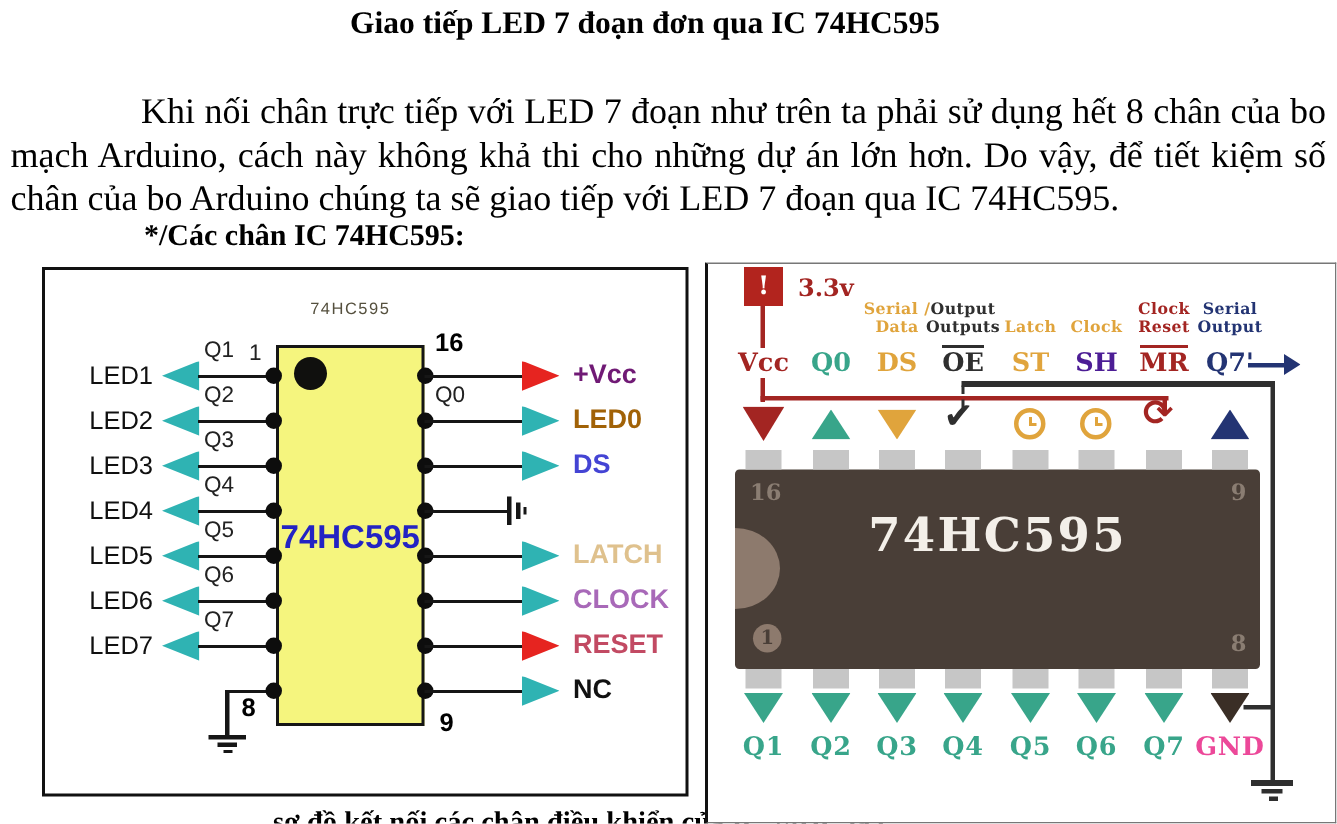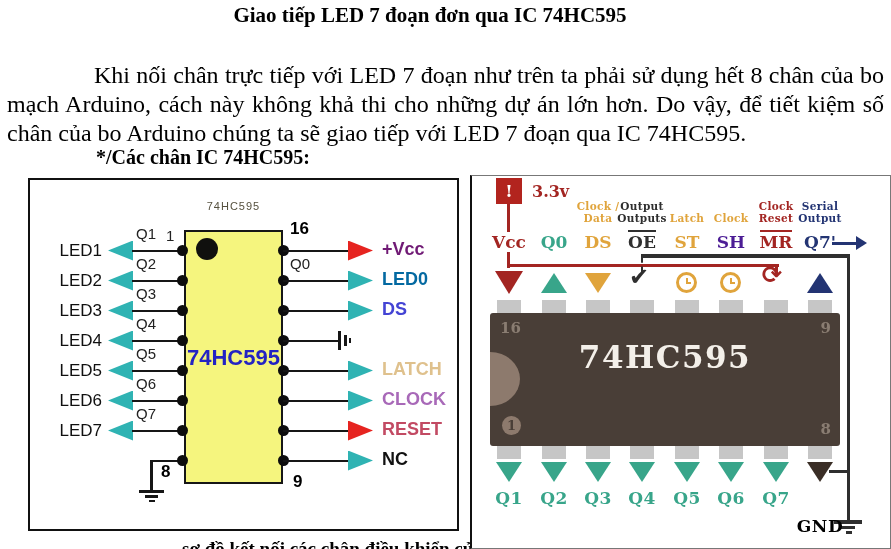--- a/index.html
+++ b/index.html
@@ -79,21 +79,21 @@
     </div>
     <div style="position: absolute; left: 0px; top: 89px; width: 100%; height: 24px;">
       <div class="lled">LED2</div>
       <div class="tri tri-left" style="left: 78px; background: rgb(47, 179, 179);"></div>
       <div class="wire" style="left: 102px; width: 46px;"></div>
       <div class="lq">Q2</div>
       <div class="dot" style="left: 147px;"></div>
       <div class="dot" style="left: 248px;"></div>
       <div class="wire" style="left: 253px; width: 65px;"></div>
       <div class="tri tri-right" style="left: 318px; background: rgb(47, 179, 179);"></div>
-      <div class="rlab" style="color: #0369a1;">LED0</div>
+      <div class="rlab" style="color: #a16207;">LED0</div>
       <div style="position: absolute; left: 260px; top: -14px; font: 15px &quot;Liberation Sans&quot;, sans-serif; color: rgb(34, 34, 34);">Q0</div>
     </div>
     <div style="position: absolute; left: 0px; top: 119px; width: 100%; height: 24px;">
       <div class="lled">LED3</div>
       <div class="tri tri-left" style="left: 78px; background: rgb(47, 179, 179);"></div>
       <div class="wire" style="left: 102px; width: 46px;"></div>
       <div class="lq">Q3</div>
       <div class="dot" style="left: 147px;"></div>
       <div class="dot" style="left: 248px;"></div>
       <div class="wire" style="left: 253px; width: 65px;"></div>
@@ -192,21 +192,21 @@
     <div class="stub" style="left: 25px; top: 124px;"></div>
     <div class="stub" style="left: 25px; top: 270px;"></div>
     <div class="rtri tri-down" style="left: 24px; top: 286px; background: rgb(56, 165, 138);"></div>
     <div class="rbot" style="left: 5px; color: rgb(56, 165, 138);">Q1</div>
     <div class="rpin" style="left: 50px; color: rgb(56, 165, 138);">Q0</div>
     <div class="rtri tri-up" style="left: 69px; top: 97px; background: rgb(56, 165, 138);"></div>
     <div class="stub" style="left: 70px; top: 124px;"></div>
     <div class="stub" style="left: 70px; top: 270px;"></div>
     <div class="rtri tri-down" style="left: 69px; top: 286px; background: rgb(56, 165, 138);"></div>
     <div class="rbot" style="left: 50px; color: rgb(56, 165, 138);">Q2</div>
-    <div class="rhead" style="left: 94px; top: 24px; color: rgb(224, 164, 60);">Clock /</div>
+    <div class="rhead" style="left: 94px; top: 24px; color: rgb(224, 164, 60);">Serial /</div>
     <div class="rhead" style="left: 94px; top: 36px; color: rgb(224, 164, 60); text-align: center;">Data</div>
     <div class="rpin" style="left: 94px; color: rgb(224, 164, 60);">DS</div>
     <div class="rtri tri-down" style="left: 113px; top: 97px; background: rgb(224, 164, 60);"></div>
     <div class="stub" style="left: 114px; top: 124px;"></div>
     <div class="stub" style="left: 114px; top: 270px;"></div>
     <div class="rtri tri-down" style="left: 113px; top: 286px; background: rgb(56, 165, 138);"></div>
     <div class="rbot" style="left: 94px; color: rgb(56, 165, 138);">Q3</div>
     <div class="rhead" style="left: 138px; top: 24px; color: rgb(47, 47, 47);">Output</div>
     <div class="rhead" style="left: 138px; top: 36px; color: rgb(47, 47, 47);">Outputs</div>
     <div class="rpin" style="left: 138px; color: rgb(47, 47, 47);"><span class="ov">OE</span></div>
@@ -243,14 +243,14 @@
     <div class="stub" style="left: 292px; top: 270px;"></div>
     <div class="rtri tri-down" style="left: 291px; top: 286px; background: rgb(56, 165, 138);"></div>
     <div class="rbot" style="left: 272px; color: rgb(56, 165, 138);">Q7</div>
     <div class="rhead" style="left: 316px; top: 24px; color: rgb(35, 52, 115);">Serial</div>
     <div class="rhead" style="left: 316px; top: 36px; color: rgb(35, 52, 115);">Output</div>
     <div class="rpin" style="left: 316px; color: rgb(35, 52, 115);">Q7'</div>
     <div class="rtri tri-up" style="left: 335px; top: 97px; background: rgb(35, 52, 115);"></div>
     <div class="stub" style="left: 336px; top: 124px;"></div>
     <div class="stub" style="left: 336px; top: 270px;"></div>
     <div class="rtri tri-down" style="left: 335px; top: 286px; background: rgb(58, 46, 38);"></div>
-    <div class="rbot" style="left: 316px; color: #000000; margin-top: 28px;">GND</div>
+    <div class="rbot" style="left: 316px; color: #ec4899;">GND</div>
   </div>
 
 </body></html>

